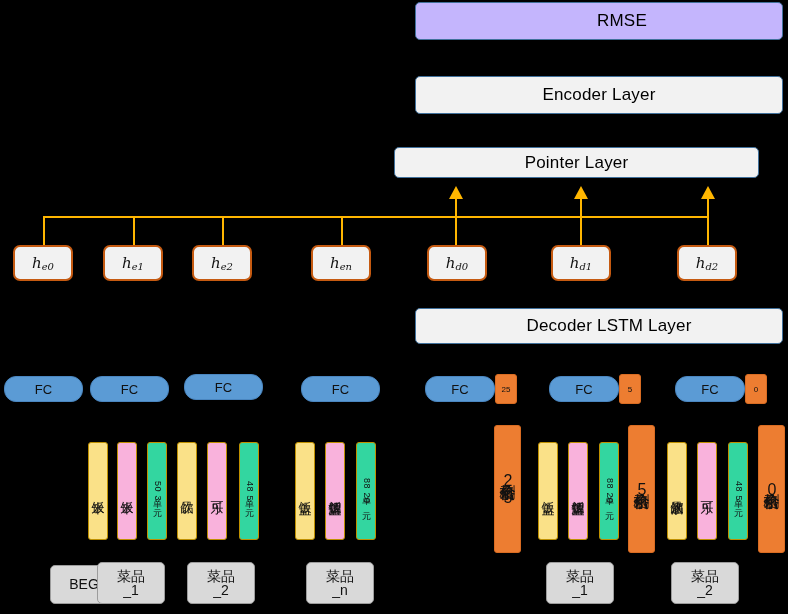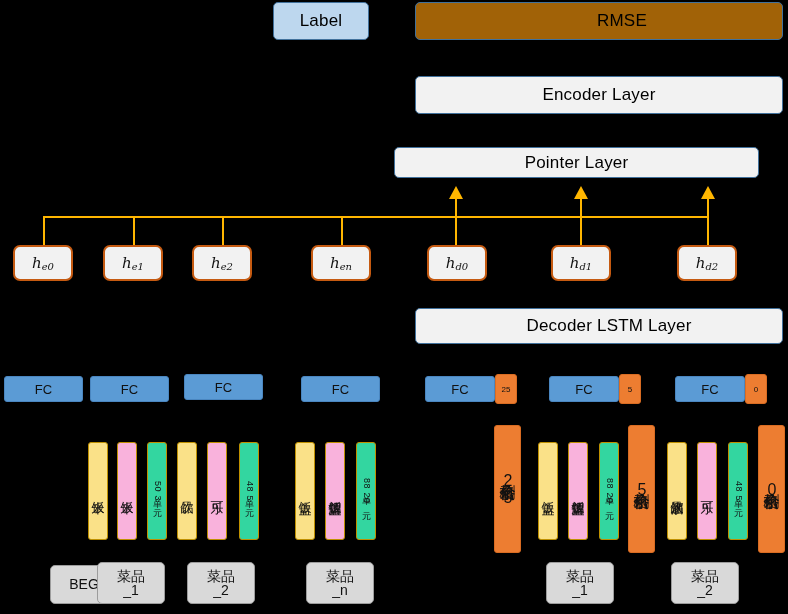--- a/index.html
+++ b/index.html
@@ -17,21 +17,21 @@
   
   .barbox{
     border:1.6px solid #41719C;
     border-radius:5px;
     background:#F2F2F2;
     color:#000;
     display:flex;align-items:center;justify-content:center;
     font-size:17px;
     letter-spacing:.2px;
   }
-  .barbox.green{background:#a16207;padding-left:46px;}
+  .barbox.green{background:#c4b5fd;padding-left:46px;}
   .barbox.lblue{background:#BDD7EE;}
 
   
   .hbox{
     border:2.2px solid #C55A11;
     border-radius:7px;
     background:#F2F2F2;
     display:flex;align-items:center;justify-content:center;
     font-family:"DejaVu Serif","Liberation Serif",serif;
     font-style:italic;
@@ -44,21 +44,21 @@
     vertical-align:baseline;
     position:relative;
     top:3px;
     left:0px;
   }
 
   
   .fc{
     background:#5B9BD5;
     border:1px solid #4A86C0;
-    border-radius:3px;
+    border-radius:12px;
     display:flex;align-items:center;justify-content:center;
     color:#111;
     font-size:13px;
   }
   .fcbadge{
     background:#ED7D31;
     border:1px solid #D96C22;
     border-radius:3px;
     display:flex;align-items:center;justify-content:center;
     color:#111;
@@ -118,21 +118,20 @@
     border-left:7px solid transparent;
     border-right:7px solid transparent;
     border-bottom:13px solid #FFB600;
   }
 </style>
 </head>
 <body>
 
 <div id="canvas">
 
-  <div class="abs barbox lblue" style="left:273px;top:2px;width:96px;height:38px;">Label</div>
 
   <div class="abs barbox green" style="left:415px;top:2px;width:368px;height:38px;">RMSE</div>
 
   <div class="abs barbox" style="left:415px;top:76px;width:368px;height:38px;">Encoder Layer</div>
 
   <div class="abs barbox" style="left:394px;top:147px;width:365px;height:31px;">Pointer Layer</div>
 
   <div class="abs arrow" style="left:449px;top:186px;"></div>
   <div class="abs vline" style="left:455px;top:198px;width:2px;height:50px;"></div>
 

